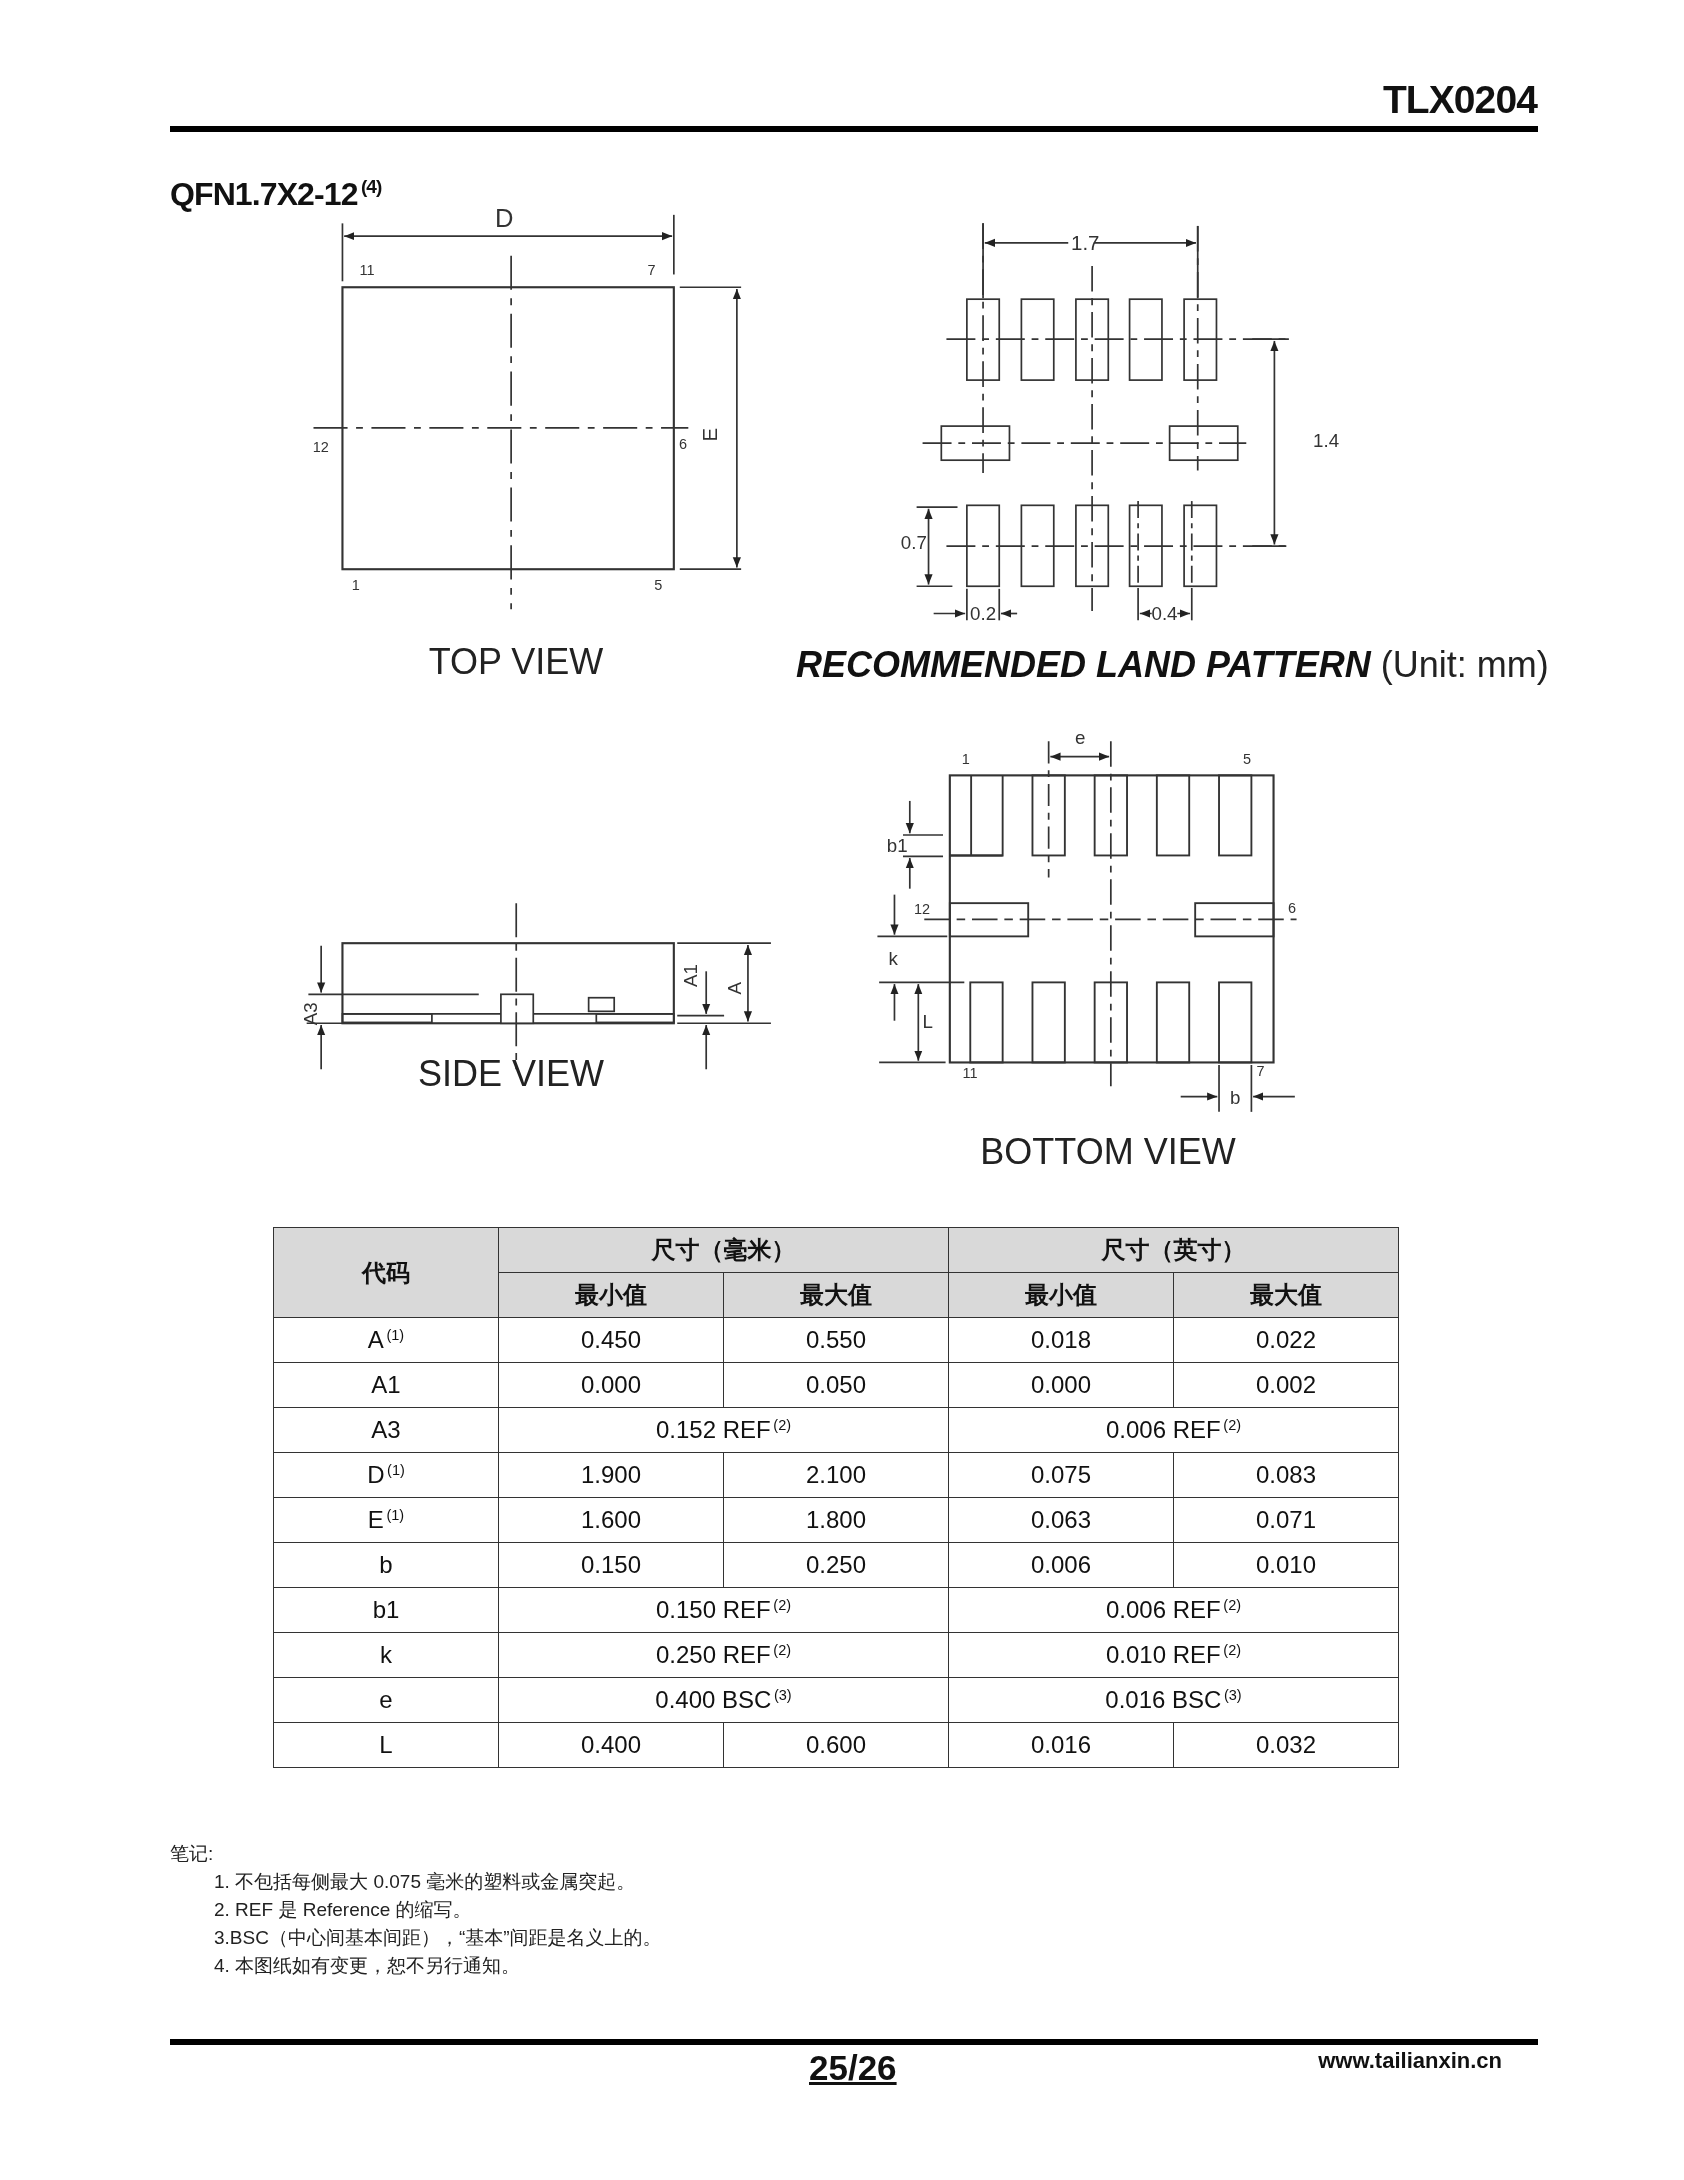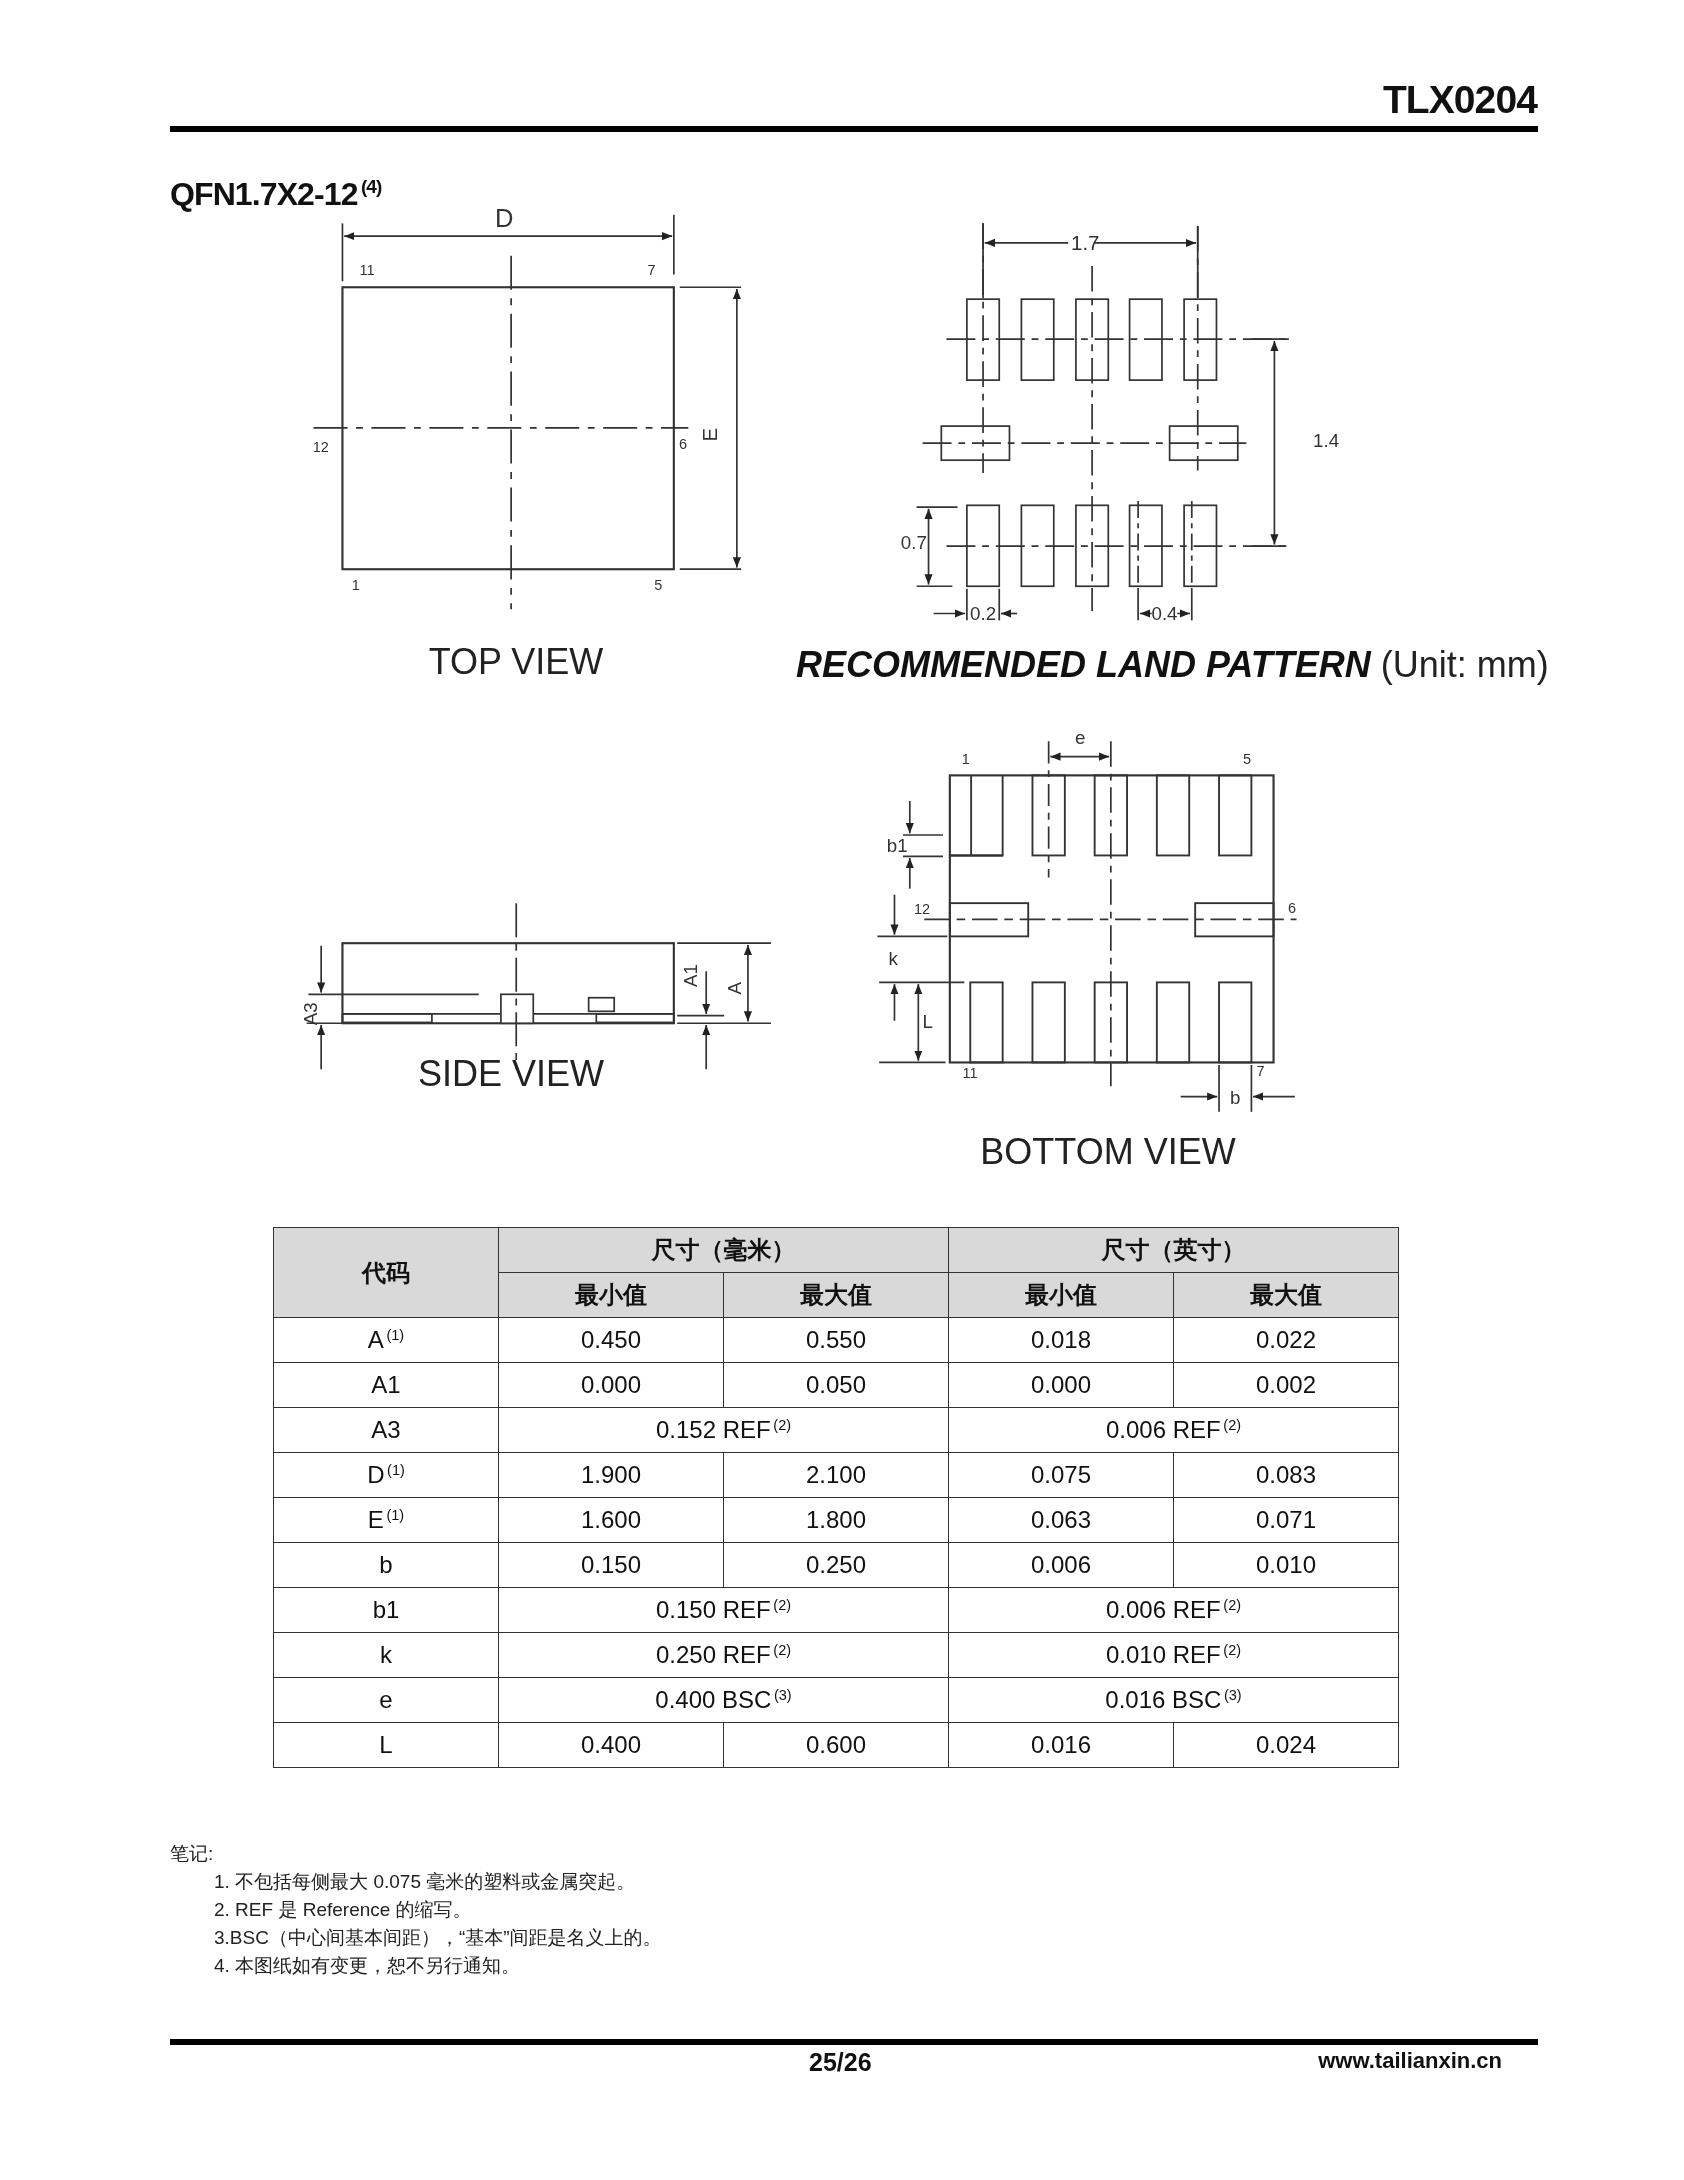--- a/index.html
+++ b/index.html
@@ -16,21 +16,21 @@
   svg .dim { font-size:24px; }
   svg .pin { font-size:17px; }
   svg .big { font-size:30px; }
   table#dim-table { position:absolute; left:273px; top:1227px; width:1126px; border-collapse:collapse;
     font-size:24px; }
   #dim-table th, #dim-table td { border:1.7px solid #333; text-align:center; height:44px; padding:0; }
   #dim-table th { background:#d9d9d9; font-weight:bold; font-size:24px; }
   #dim-table td sup { font-size:14.5px; vertical-align:8.5px; margin-left:2.6px; }
   #notes { position:absolute; left:170px; top:1840px; font-size:19px; line-height:28px; color:#222; }
   #notes .item { padding-left:44px; }
-  #page-num { position:absolute; left:809px; top:2048px; font-size:25px; font-weight:bold; }
+  #page-num { position:absolute; left:809px; top:2048px; font-size:35px; font-weight:bold;text-decoration:underline; }
   #website { position:absolute; right:183px; top:2048px; font-size:22px; font-weight:bold; }
 </style>
 </head>
 <body>
 
 <div id="doc-title" class="abs">TLX0204</div>
 <div class="rule" style="top:126px;"></div>
 
 <div id="pkg-title" class="abs"><span>QFN1.7X2-12</span><sup>(4)</sup></div>
 
@@ -278,21 +278,21 @@
       <tr>
         <td><span>e</span></td>
         <td colspan="2"><span>0.400 BSC</span><sup>(3)</sup></td>
         <td colspan="2"><span>0.016 BSC</span><sup>(3)</sup></td>
       </tr>
       <tr>
         <td><span>L</span></td>
         <td><span>0.400</span></td>
         <td><span>0.600</span></td>
         <td><span>0.016</span></td>
-        <td><span>0.024</span></td>
+        <td><span>0.032</span></td>
       </tr>
     </tbody>
 </table>
 
 <div id="notes">
   <div>笔记:</div>
   <div class="item">1. 不包括每侧最大 0.075 毫米的塑料或金属突起。</div>
   <div class="item">2. REF 是 Reference 的缩写。</div>
   <div class="item">3.BSC（中心间基本间距），“基本”间距是名义上的。</div>
   <div class="item">4. 本图纸如有变更，恕不另行通知。</div>

